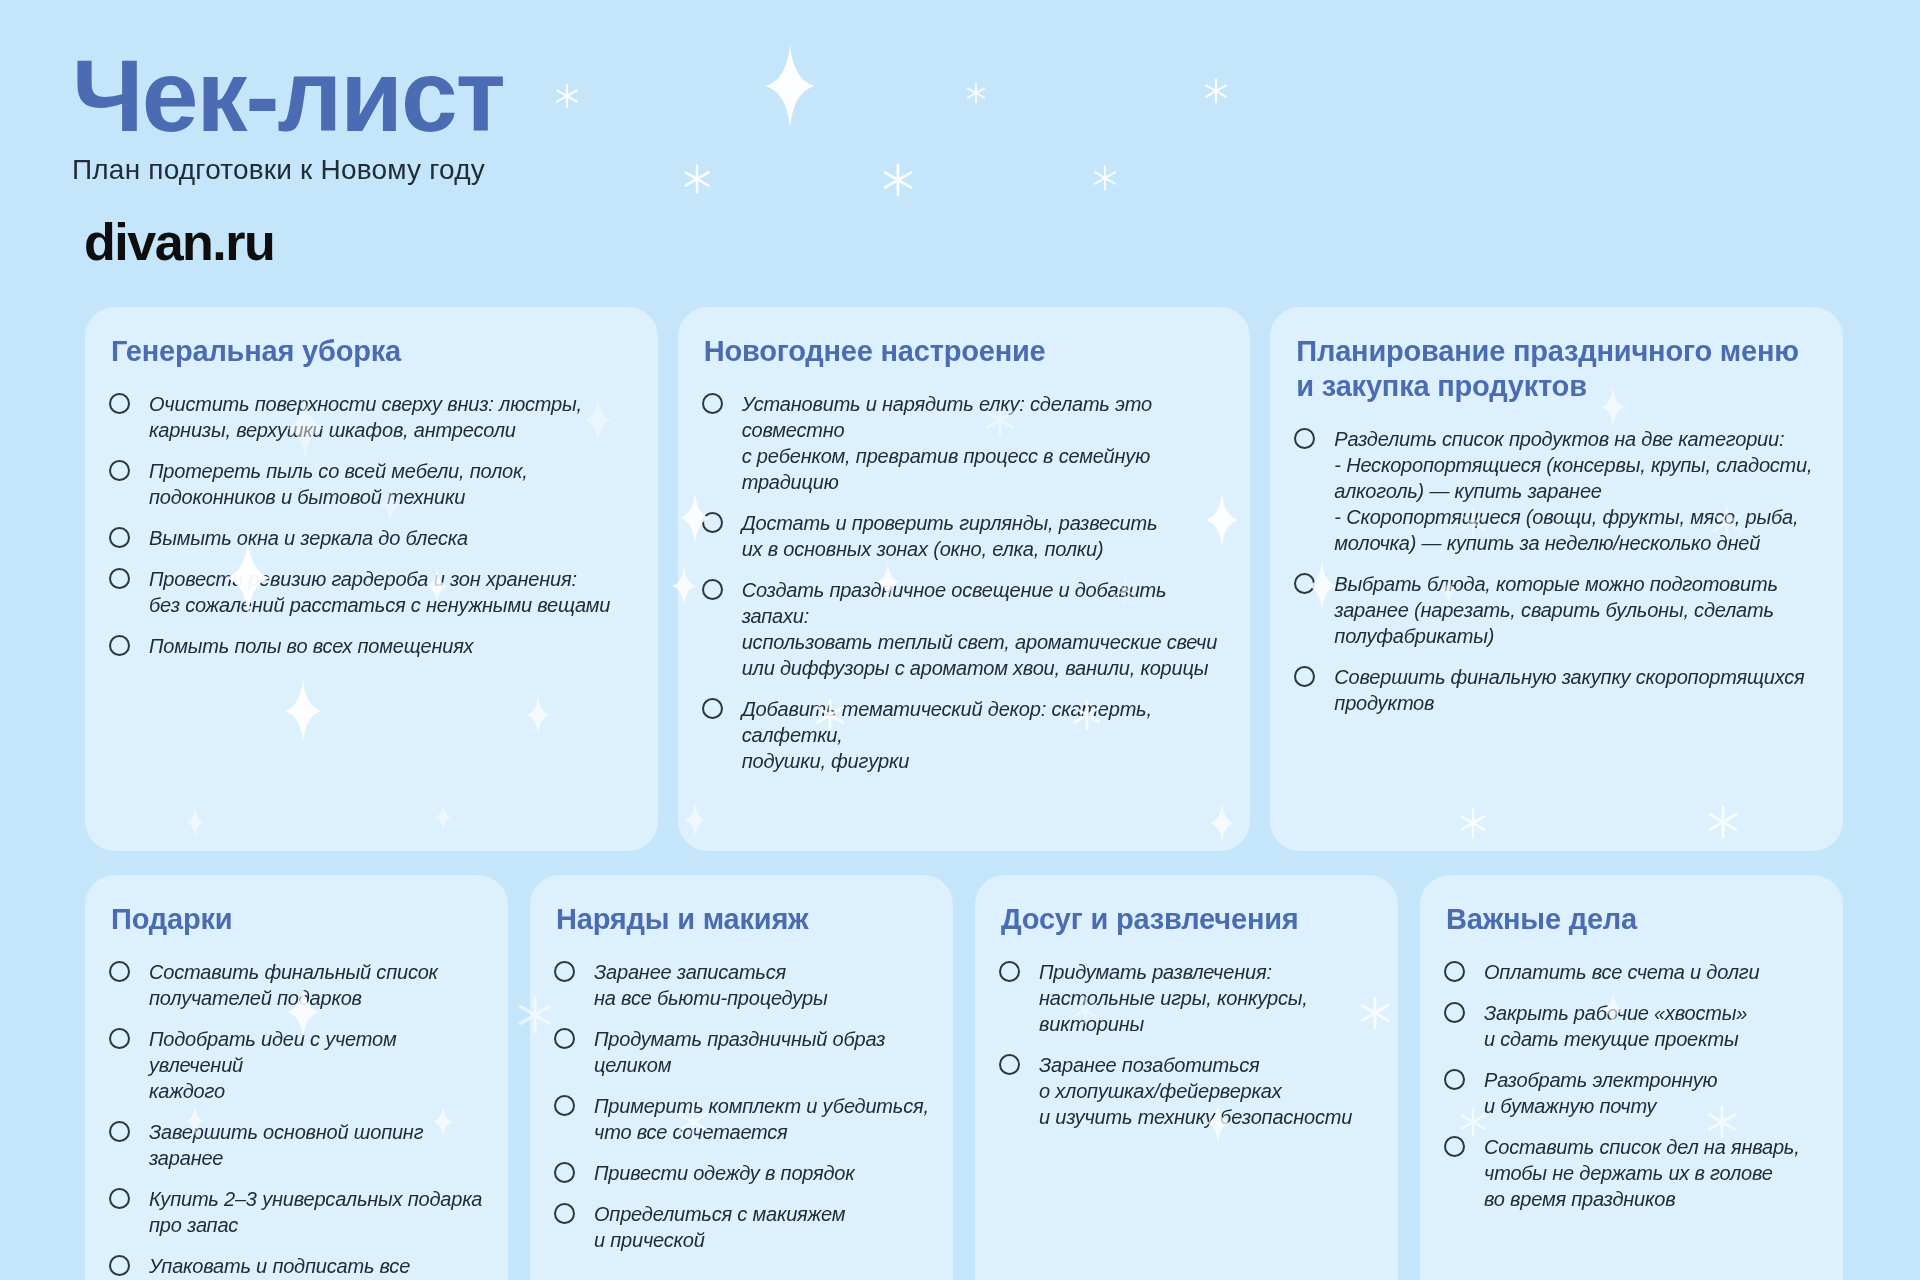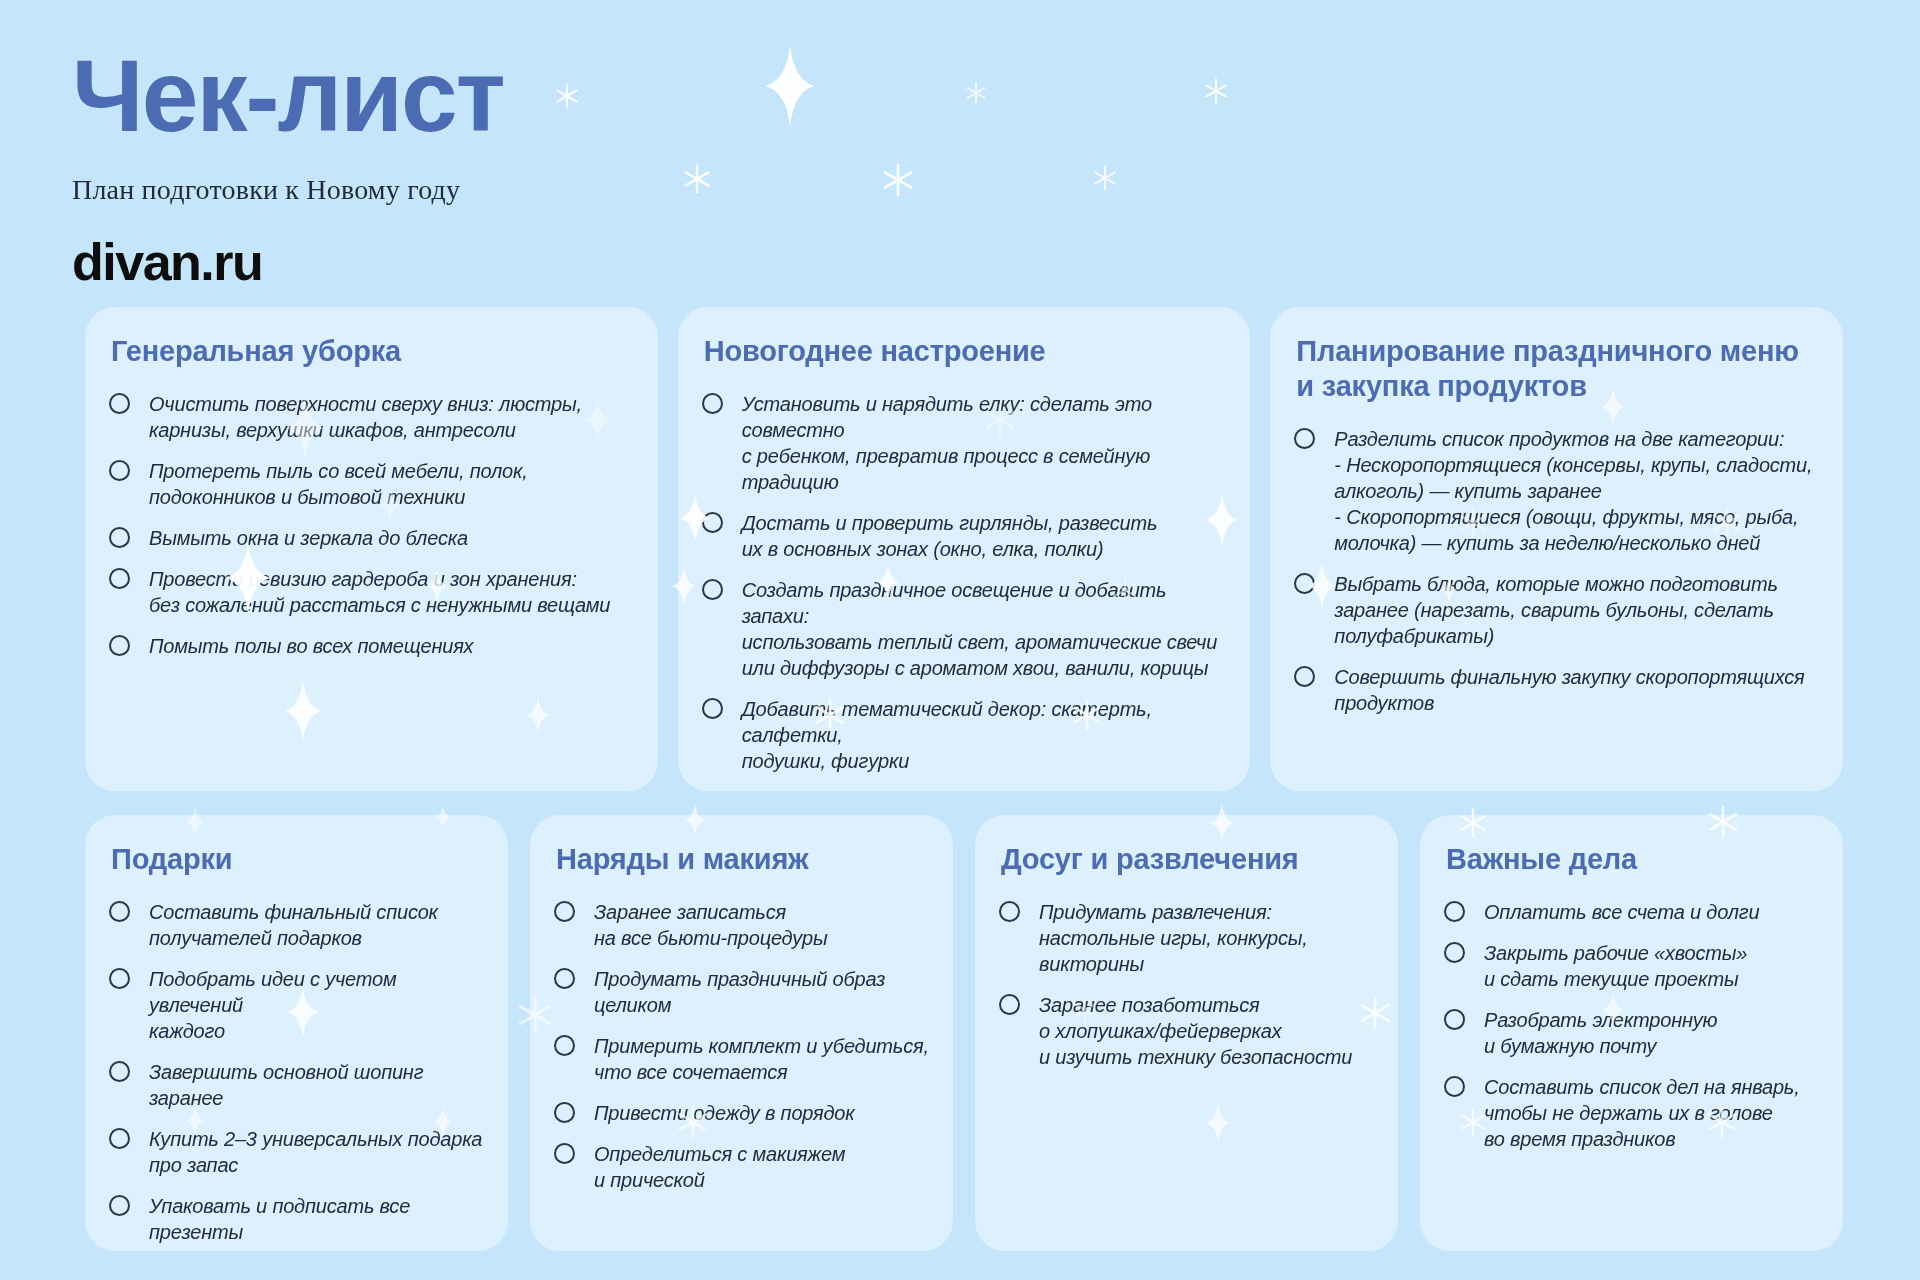--- a/index.html
+++ b/index.html
@@ -26,32 +26,33 @@
     display:flex;justify-content:space-between;align-items:flex-start;
     padding:44px 82px 0 72px;
     flex-direction:column;
   }
   .title{
     margin:0;
     font-size:102px;font-weight:700;line-height:1.02;
     letter-spacing:-2px;color:var(--accent);
   }
   .subtitle{
-    margin-top:26px;
-    font-size:28px;color:var(--text);letter-spacing:0.2px;font-family:Liberation Serif, serif;
+    margin-top:6px;
+    font-size:28px;color:var(--text);letter-spacing:0.2px;
   }
   .logo{
     margin-top:26px;
     font-size:52px;font-weight:800;letter-spacing:-1.5px;
     color:var(--logo);
+    margin-left:12px;
   }
 
   #rows{position:absolute;left:85px;right:77px;top:307px;}
   .row{display:grid;gap:24px 20px;margin-bottom:24px;}
-  .row-1{grid-template-columns:repeat(3,1fr);height:484px;}
+  .row-1{grid-template-columns:repeat(3,1fr);height:544px;}
   .row-2{grid-template-columns:repeat(4,1fr);height:436px;gap:24px 22px;}
 
   .card{
     background:var(--card);
     border-radius:30px;
     padding:27px 20px 20px 24px;
     overflow:hidden;
   }
   .card-title{
     margin:0 2px 22px 2px;

